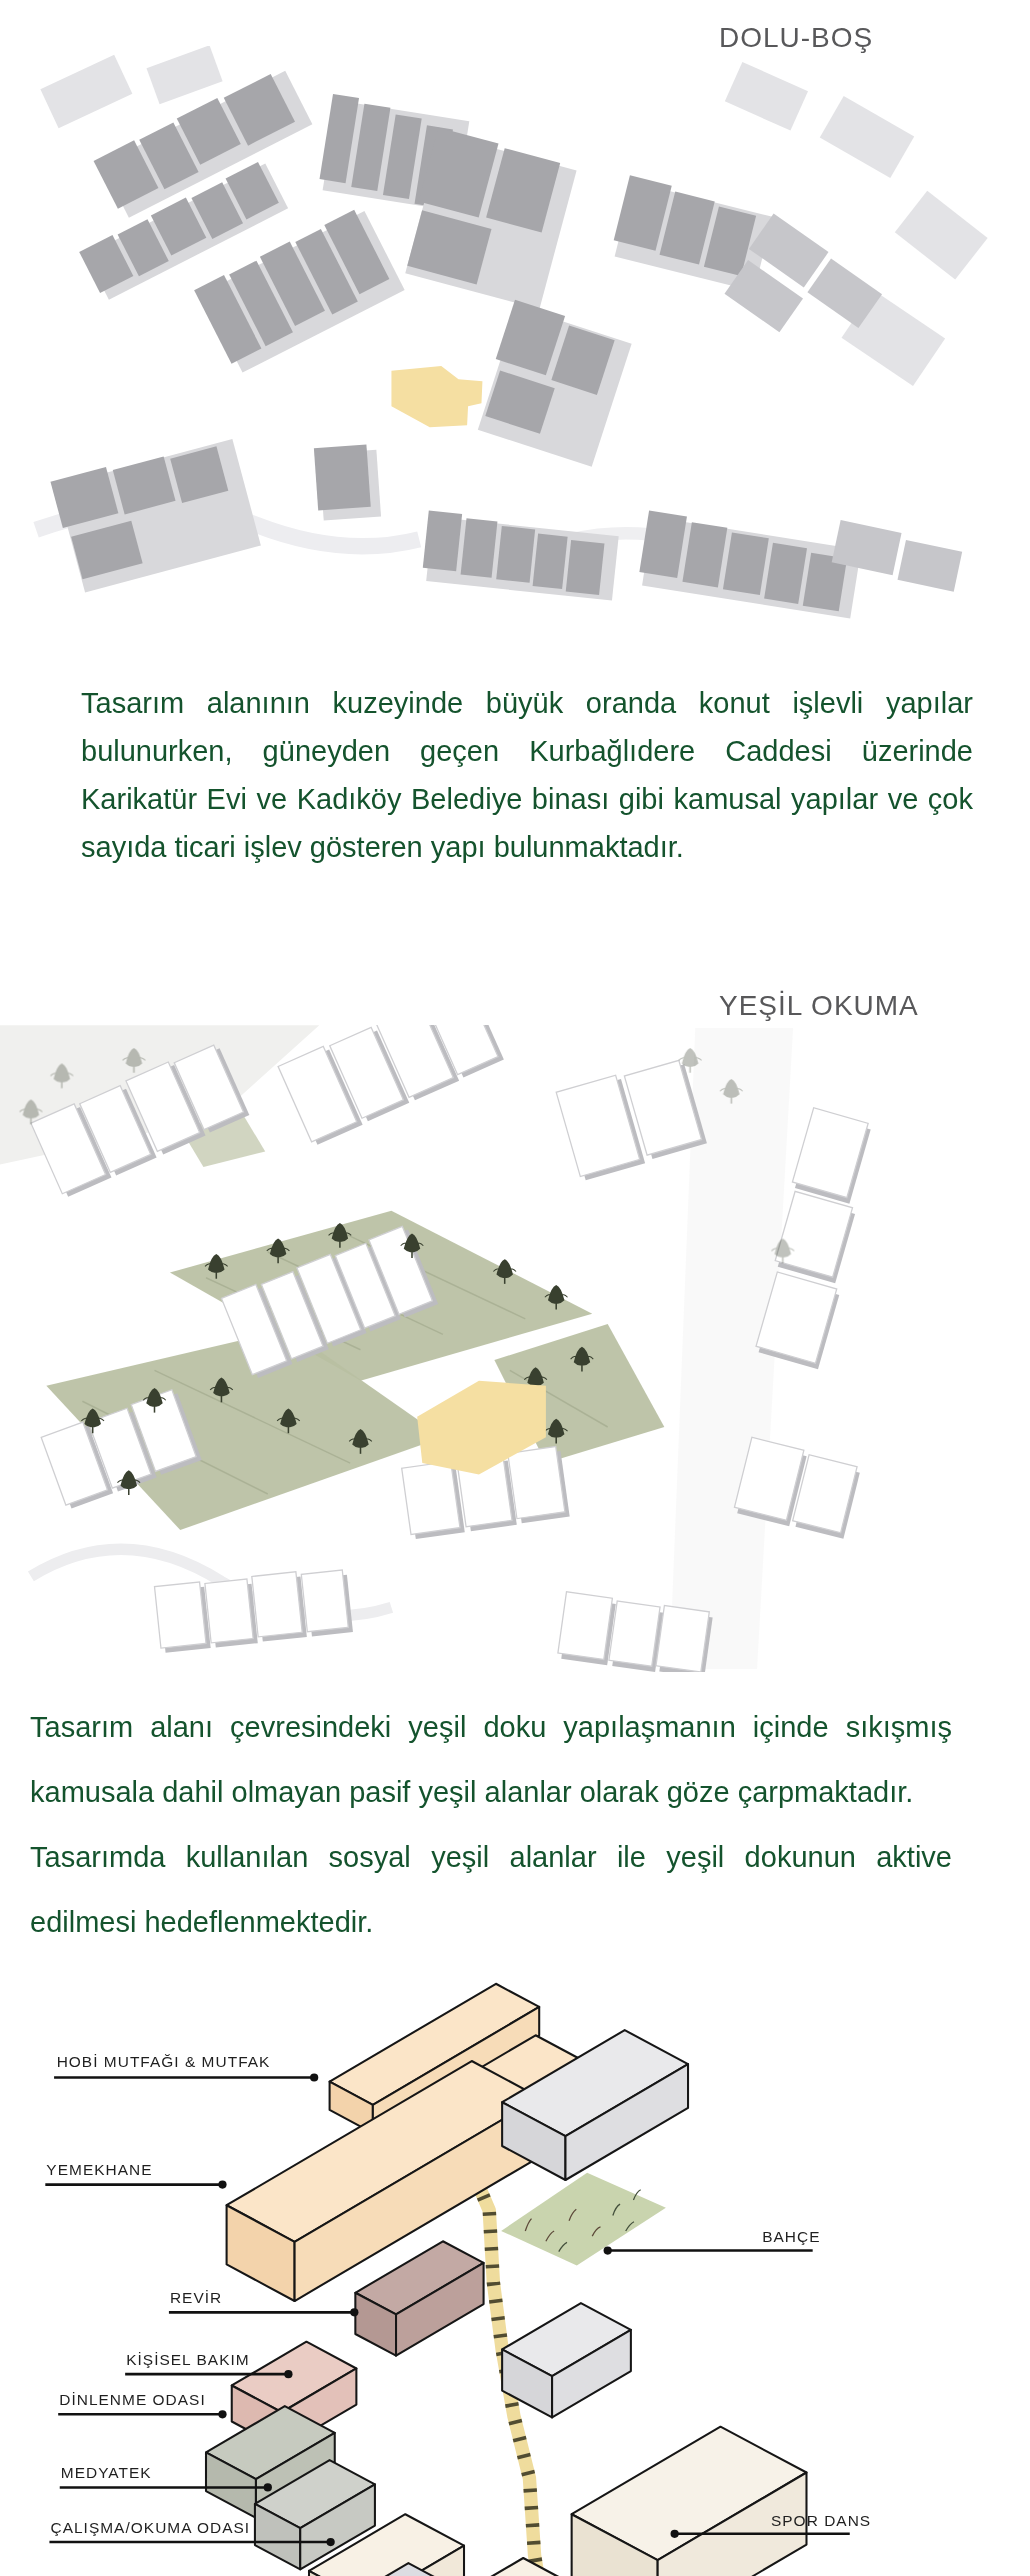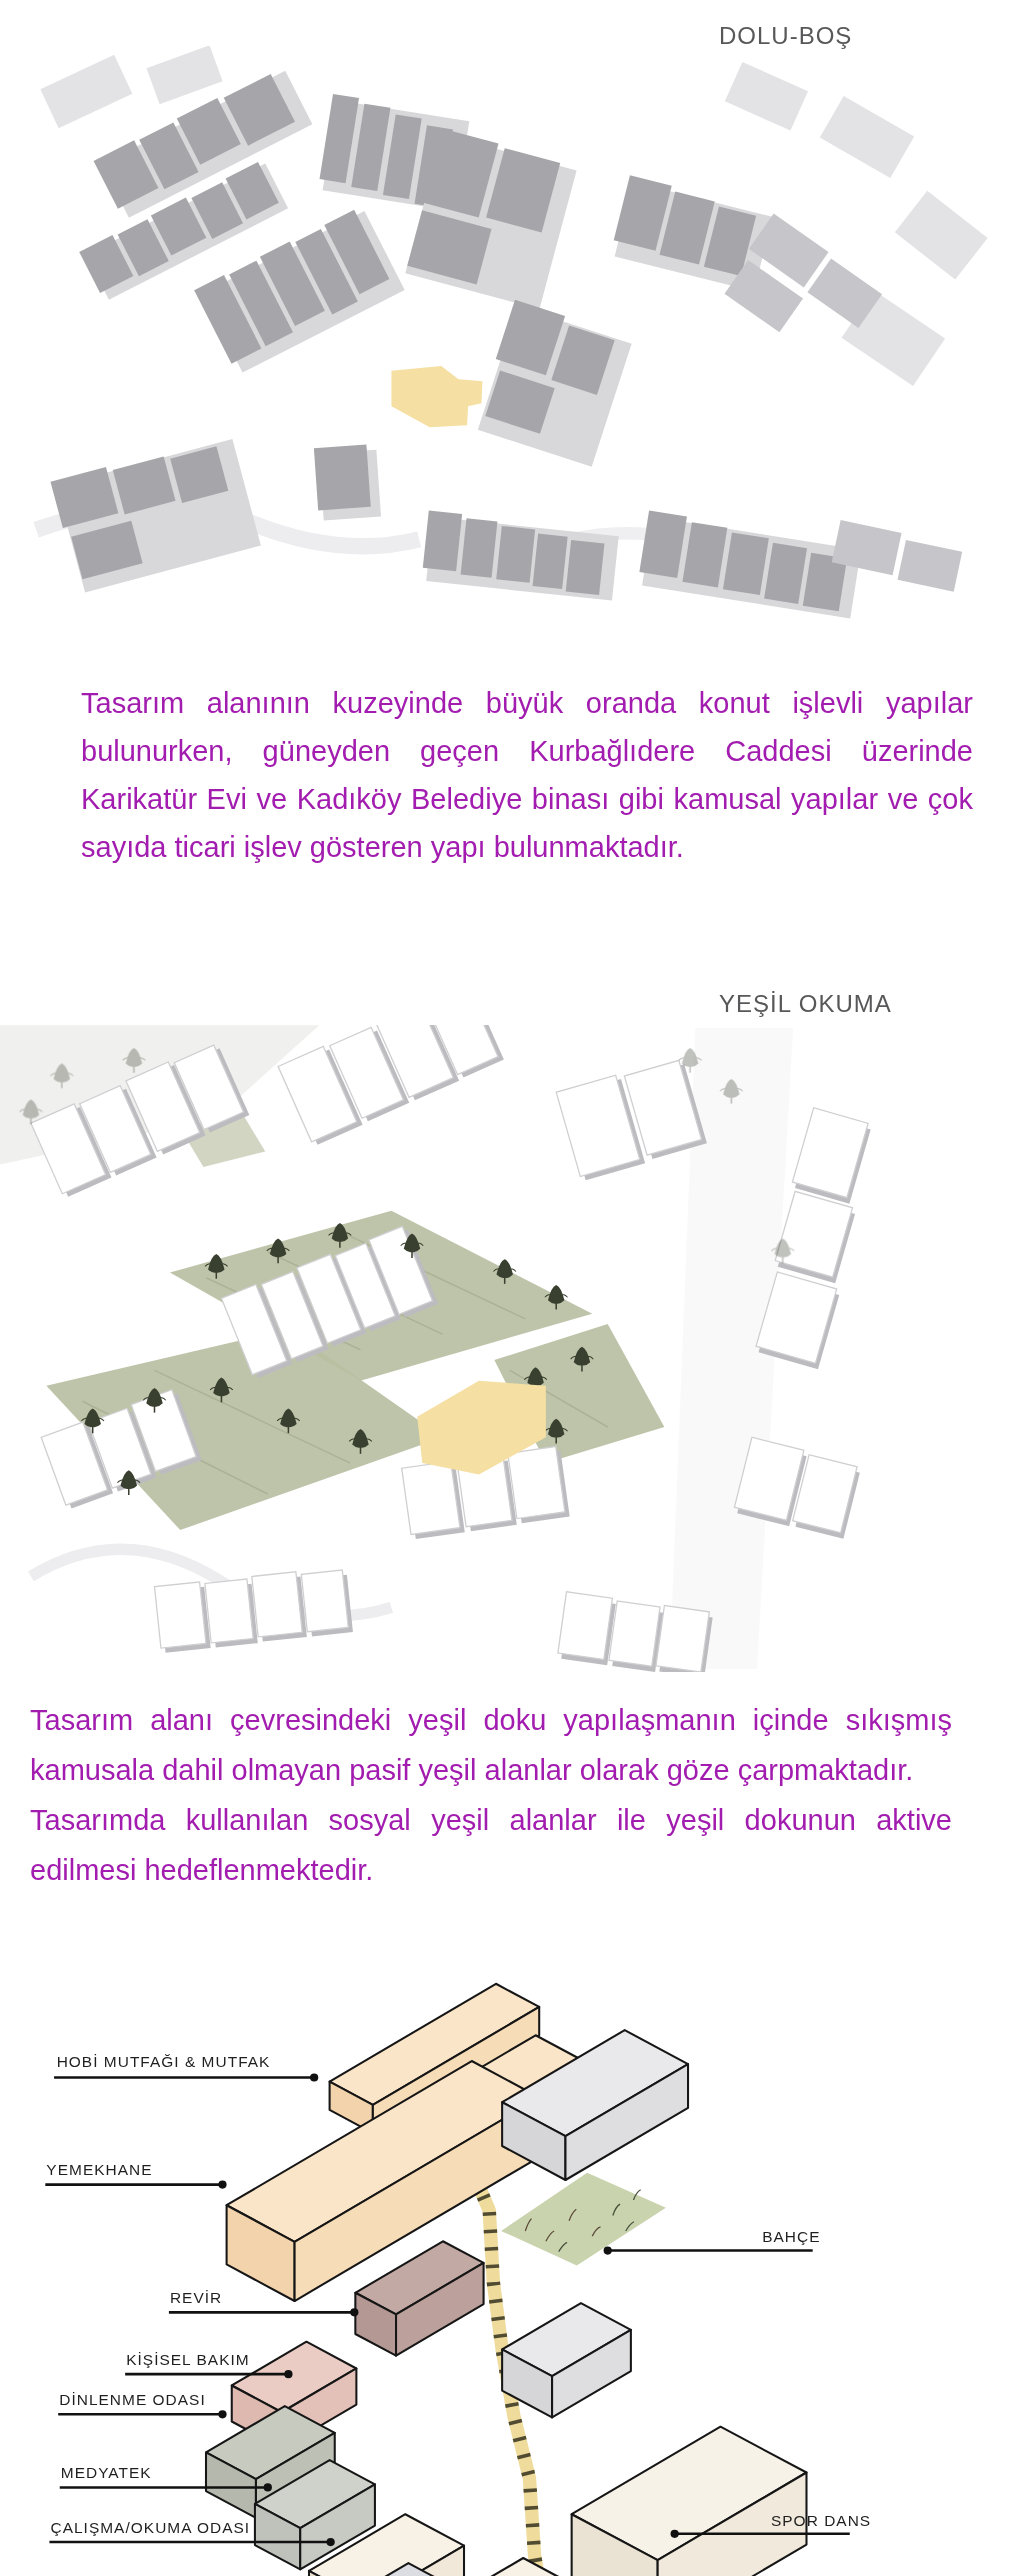--- a/index.html
+++ b/index.html
@@ -1,19 +1,19 @@
 <!DOCTYPE html>
 <html style="font-size:8.2px"><head>
 <meta charset="utf-8">
 <style>
   html,body{margin:0;padding:0;background:#ffffff;}
   .page{position:relative;width:1030px;height:3368px;background:#ffffff;overflow:hidden;
         font-family:"Liberation Sans", sans-serif;}
-  .sec-title{position:absolute;font-size:24px;color:#58585a;letter-spacing:1px;white-space:nowrap;}
-  .body-text{position:absolute;color:#a21caf;font-size:29px;line-height:48px;text-align:justify;}
+  .sec-title{position:absolute;font-size:28px;color:#58585a;letter-spacing:1px;white-space:nowrap;}
+  .body-text{position:absolute;color:#14532d;font-size:29px;line-height:48px;text-align:justify;}
   .body-text p{margin:0;}
   svg{position:absolute;left:0;display:block;}
   .bld{fill:#a6a6aa;}
   .bldlight{fill:#c6c6ca;}
   .sh{fill:#d8d8db;}
   .w-sh{fill:#bcbcc0;}
   .w-bd{fill:#ffffff;stroke:#cfcfd2;stroke-width:2.5;}
   .iso{stroke:#161616;stroke-width:4;stroke-linejoin:round;}
   .lbl{font-family:"Liberation Sans", sans-serif;font-size:30px;fill:#1f1f1f;letter-spacing:2px;}
   .leader{stroke:#111111;stroke-width:5;}
@@ -286,21 +286,21 @@
         <use href="#tree" x="60" y="2160"></use>
           <use href="#tree" x="1340" y="2060"></use>
         <use href="#tree" x="1420" y="2120"></use>
           <use href="#tree" x="1520" y="2430"></use>
       </g>
     </g>
 
     <polygon fill="#f5dfa2" points="810,2750 930,2680 1060,2690 1060,2790 930,2862 820,2840"></polygon>
   </svg>
 
-  <div class="body-text" style="left:30px;top:1695px;width:922px;line-height:50px;">
+  <div class="body-text" style="left:30px;top:1695px;width:922px;line-height:65px;">
     <p>Tasarım alanı çevresindeki yeşil doku yapılaşmanın içinde sıkışmış kamusala dahil olmayan pasif yeşil alanlar olarak göze çarpmaktadır.</p>
     <p>Tasarımda kullanılan sosyal yeşil alanlar ile yeşil dokunun aktive edilmesi hedeflenmektedir.</p>
   </div>
 
   <svg style="top:1958px;" width="1030" height="1200" viewBox="0 3800 2000 2330">
 
     <g>
       <line class="hatch" x1="150" y1="6072" x2="740" y2="5658"></line>
       <line class="hatch" x1="180" y1="6096" x2="760" y2="5690"></line>
       <line class="hatch" x1="130" y1="6040" x2="700" y2="5640"></line>

